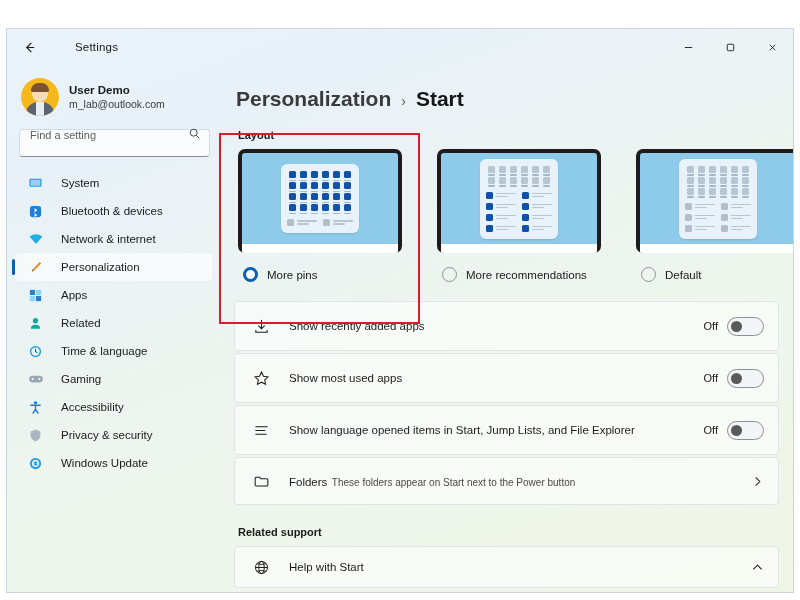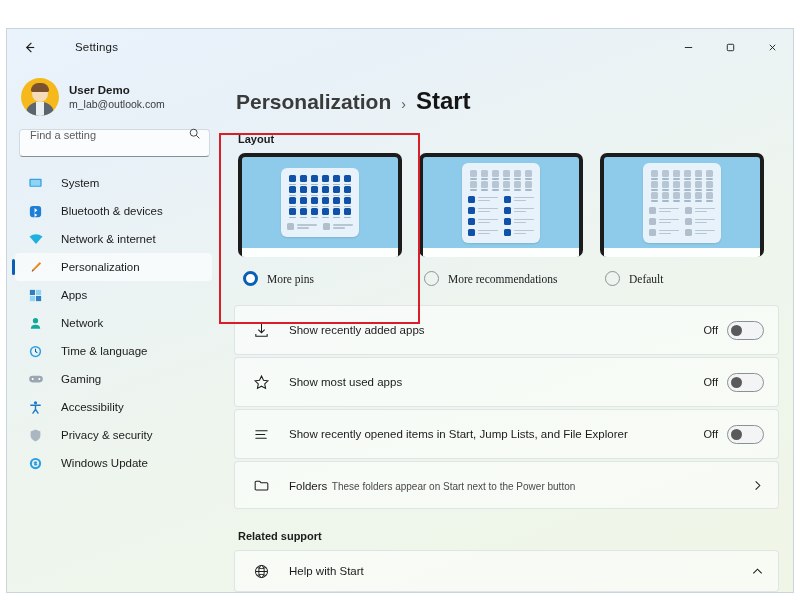--- a/index.html
+++ b/index.html
@@ -123,29 +123,29 @@
     width: 575px; height: 529px;
     padding: 0 16px 0 14px;
     overflow: hidden;
   }
   #breadcrumb {
     display: flex; align-items: baseline; gap: 10px;
     padding: 22px 0 14px 2px;
   }
   #crumb-parent { font-size: 21px; font-weight: bold; color: #3a3a3a; }
   #crumb-sep { font-size: 14px; color: #5a5a5a; }
-  #crumb-current { font-size: 24px; font-weight: bold; color: #151515; }
+  #crumb-current { font-size: 21px; font-weight: bold; color: #151515; }
 
   .section-head {
     font-size: 11px; font-weight: bold; color: #1b1b1b;
     padding: 4px 0 8px 4px;
   }
 
   
-  #layout-row { display: flex; gap: 17px; padding-left: 4px; font-family: Liberation Serif, serif; }
+  #layout-row { display: flex; gap: 35px; padding-left: 4px; }
   .layout-card { width: 164px; }
   .thumb {
     width: 164px; height: 104px;
     background: #1c1c1c;
     border-radius: 7px;
     padding: 4px 4px 0 4px;
     position: relative;
     overflow: hidden;
   }
   .thumb-screen {
@@ -359,21 +359,21 @@
         </span>
         <span>Apps</span>
       </div>
       <div class="nav-item">
         <span class="nav-ico">
           <svg width="15" height="15" viewBox="0 0 16 16">
               <circle cx="8" cy="5" r="2.8" fill="#13a89e"></circle>
               <path d="M3 13.5 Q3 9.2 8 9.2 Q13 9.2 13 13.5 Z" fill="#13a89e"></path>
             </svg>
         </span>
-        <span>Network</span>
+        <span>Related</span>
       </div>
       <div class="nav-item">
         <span class="nav-ico">
           <svg width="15" height="15" viewBox="0 0 16 16">
               <circle cx="8" cy="8" r="6" fill="#2d9fe0"></circle>
               <circle cx="8" cy="8" r="4.4" fill="#e8f4fb"></circle>
               <path d="M8 5 V8 L10 9.4" stroke="#15568c" stroke-width="1.1" fill="none"></path>
             </svg>
         </span>
         <span>Time &amp; language</span>
@@ -718,21 +718,21 @@
       </div>
 
       <div class="srow">
         <span class="srow-ico">
           <svg width="17" height="17" viewBox="0 0 18 18" stroke="currentColor" stroke-width="1.1" stroke-linecap="round">
             <path d="M3 5 H15"></path>
               <path d="M3 9 H12.5"></path>
               <path d="M3 13 H14"></path>
           </svg>
         </span>
-        <span class="srow-text srow-title">Show recently opened items in Start, Jump Lists, and File Explorer</span>
+        <span class="srow-text srow-title">Show language opened items in Start, Jump Lists, and File Explorer</span>
         <span class="srow-state">Off</span>
         <span class="toggle">
             <span class="knob"></span>
           </span>
       </div>
 
       <div class="srow tall">
         <span class="srow-ico">
           <svg width="17" height="17" viewBox="0 0 18 18" fill="none" stroke="currentColor" stroke-width="1.1">
             <path d="M2.3 5.6 Q2.3 4.4 3.5 4.4 H7 L8.4 6 H14.5 Q15.7 6 15.7 7.2 V12.6 Q15.7 13.8 14.5 13.8 H3.5 Q2.3 13.8 2.3 12.6 Z"></path>

